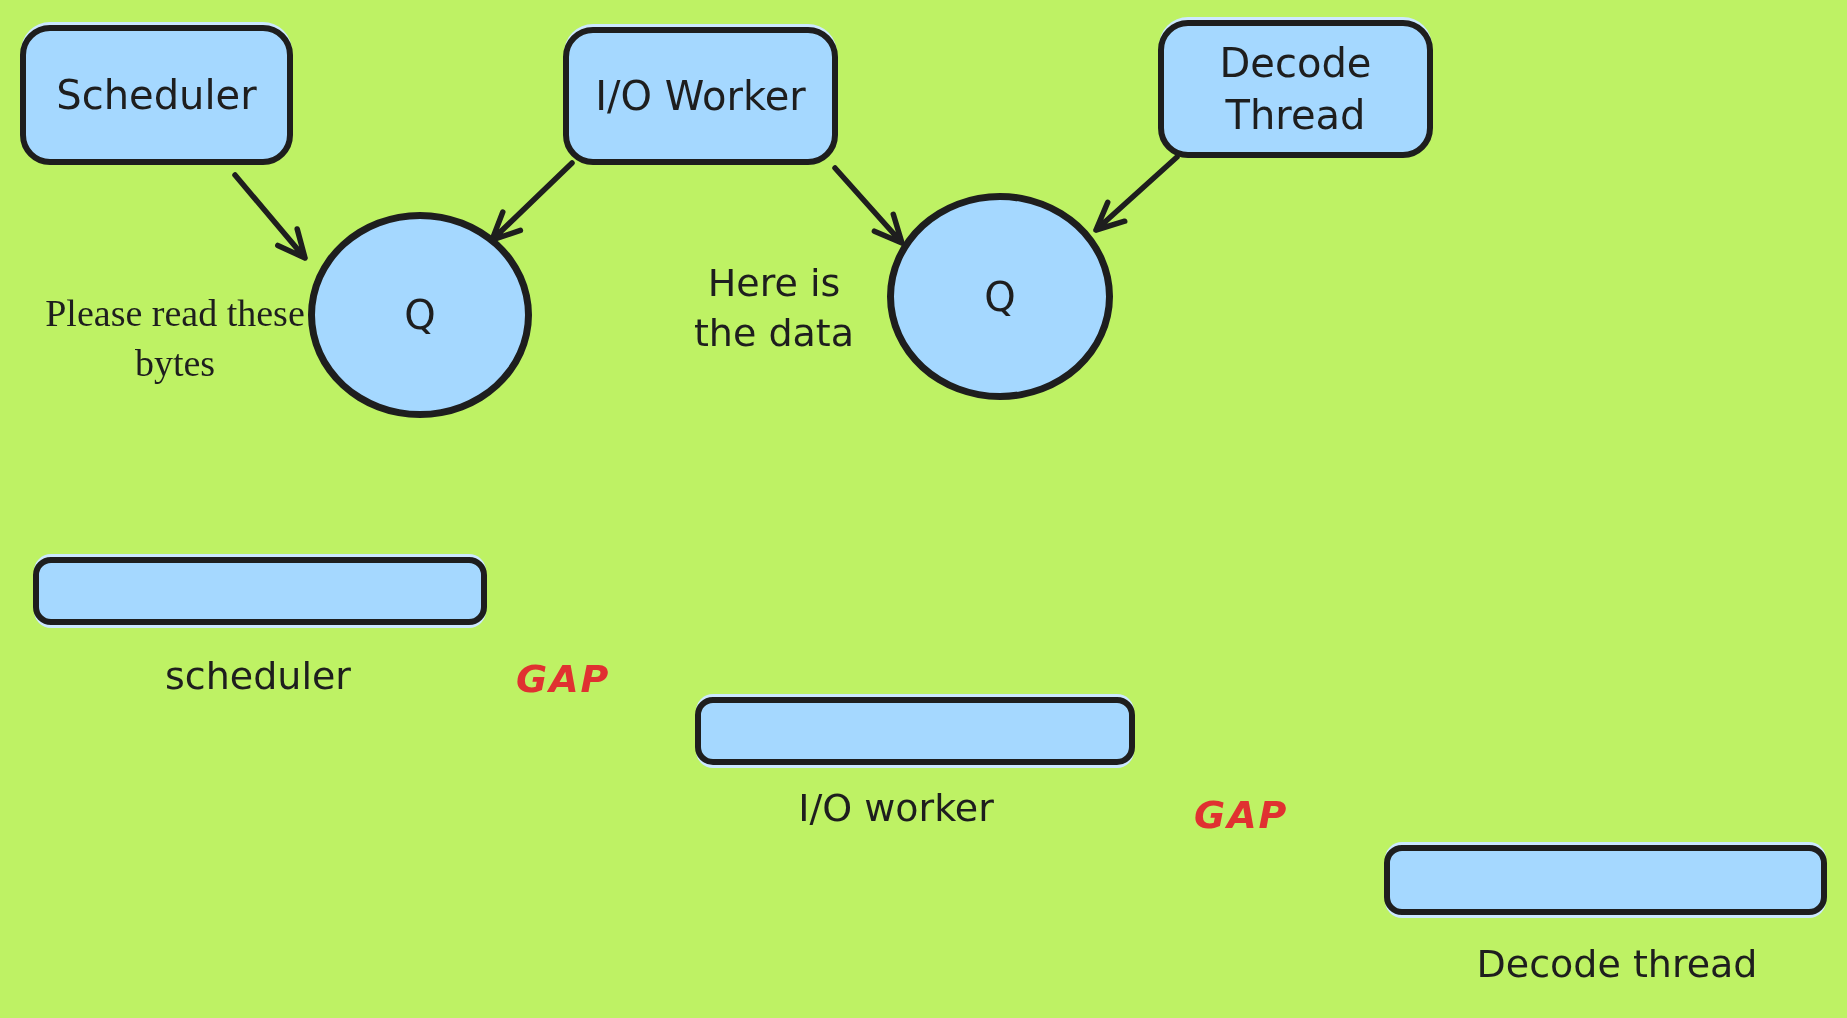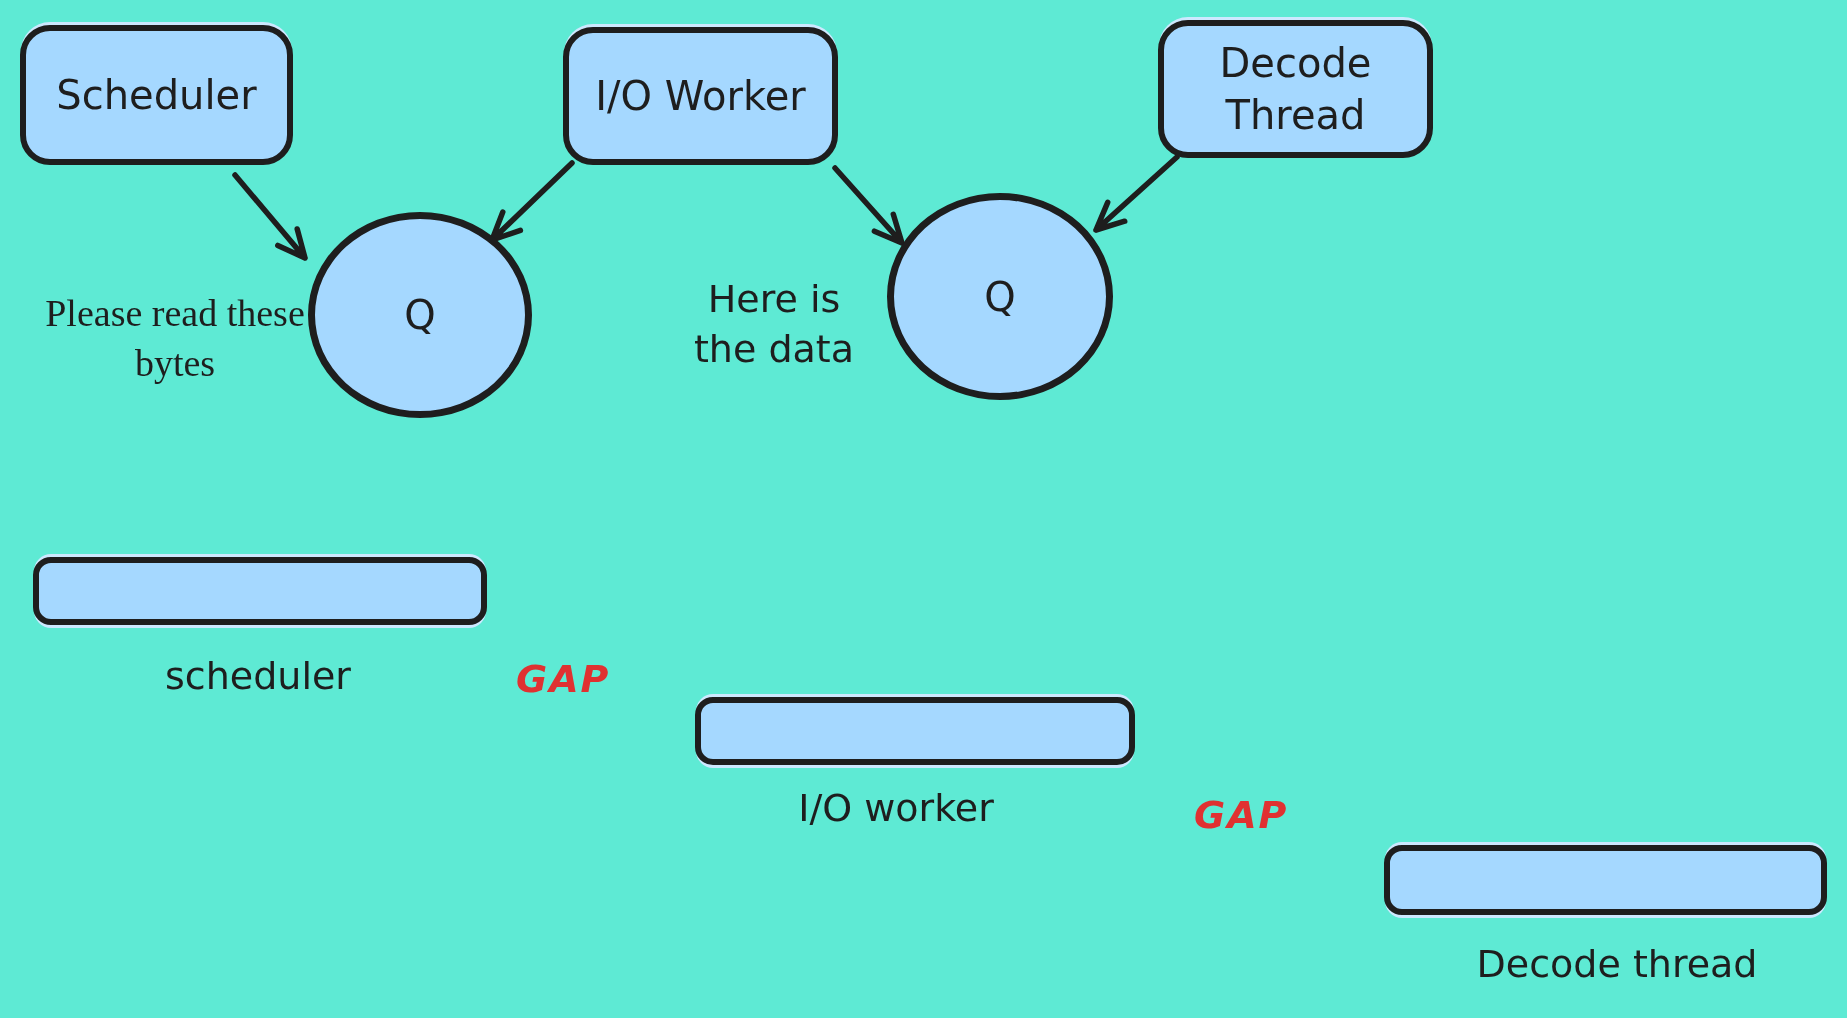--- a/index.html
+++ b/index.html
@@ -1,20 +1,20 @@
 <!DOCTYPE html>
 <html><head>
 <meta charset="utf-8">
 <style>
   html, body { margin: 0; padding: 0; background: #ffffff; }
   #canvas {
     position: relative;
     width: 1847px;
     height: 1018px;
-    background: #5eead4;
+    background: #bef264;
     overflow: hidden;
     font-family: "DejaVu Sans", sans-serif;
     color: #1e1e1e;
   }
   .node-box {
     position: absolute;
     background: #a5d8ff;
     border: 6px solid #1e1e1e;
     border-radius: 30px;
     display: flex;
@@ -44,21 +44,21 @@
   #queue1 { left: 308px; top: 212px; width: 224px; height: 206px; }
   #queue2 { left: 887px; top: 193px; width: 226px; height: 207px; }
 
   .annotation {
     position: absolute;
     font-size: 38px;
     line-height: 50px;
     text-align: center;
   }
   #annot-please { left: 25px;  top: 288px; width: 300px; font-family: Liberation Serif, serif; }
-  #annot-here   { left: 674px; top: 274px; width: 200px; }
+  #annot-here   { left: 674px; top: 258px; width: 200px; }
 
   .timeline-bar {
     position: absolute;
     background: #a5d8ff;
     border: 6px solid #1e1e1e;
     border-radius: 18px;
     box-sizing: border-box;
     box-shadow: 0 -4px 0 -1px #cde9ff, 0 4px 0 -1px #cde9ff;
   }
   #bar-scheduler { left: 33px;   top: 557px; width: 454px; height: 68px; }

